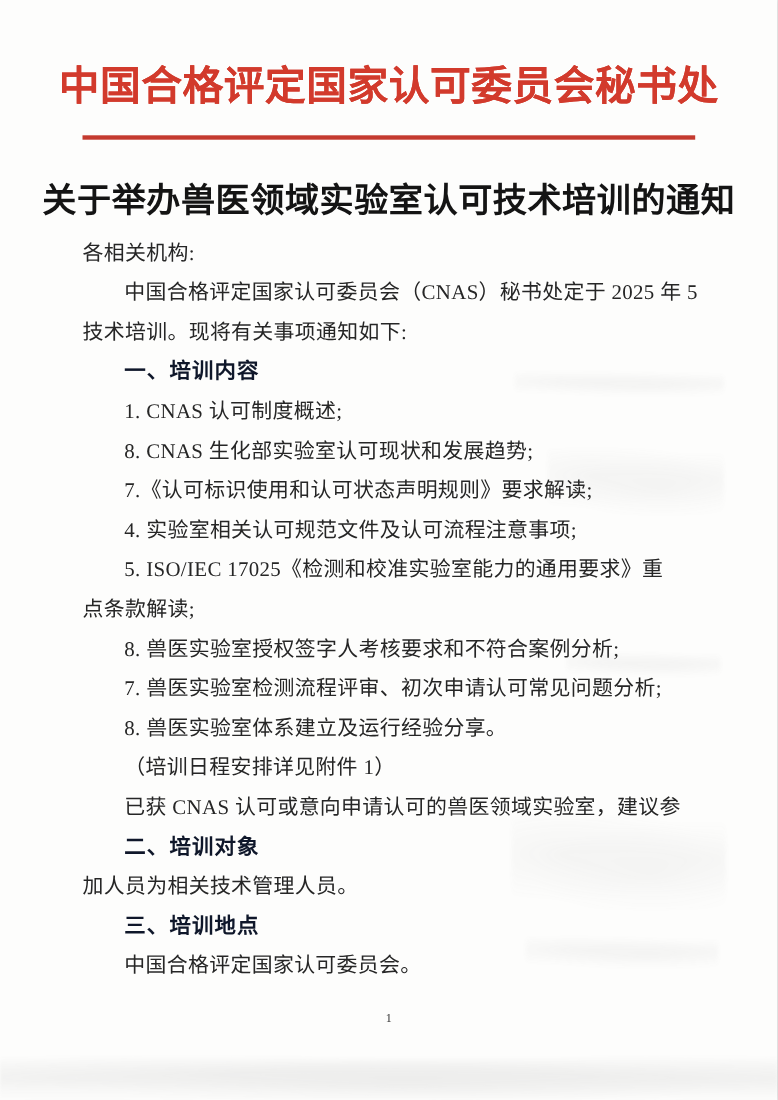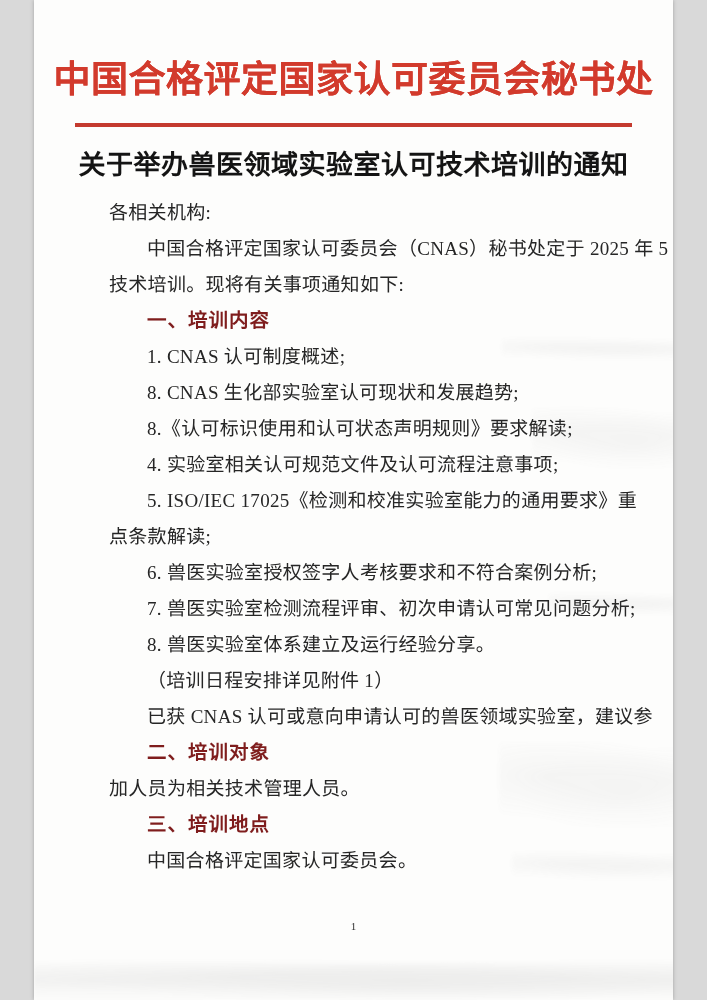--- a/index.html
+++ b/index.html
@@ -3,21 +3,21 @@
 <meta charset="utf-8">
 <style>
   html, body {
     margin: 0;
     padding: 0;
     background: #d9d9d9;
     font-family: "Liberation Serif", "DejaVu Serif", serif;
   }
   .page {
     position: relative;
-    width: 639px;
+    width: 707px;
     height: 1000px;
     margin: 0 auto;
     background: #fdfdfc;
     overflow: hidden;
     color: #262626;
     box-shadow: 0 0 4px rgba(0,0,0,.25);
   }
   
   .letterhead {
     padding-top: 50px;
@@ -33,23 +33,23 @@
     font-family: "Liberation Serif", "DejaVu Serif", serif;
     text-shadow: 0 0 0.4px #d23a2c;
   }
   .red-rule {
     width: 557px;
     height: 4px;
     margin: 13px auto 0;
     background: #c43a2f;
   }
   .doc-title {
-    margin: 20px 0 0;
+    margin: 38px 0 0;
     text-align: center;
-    font-size: 27px;
+    font-size: 31px;
     line-height: 36px;
     font-weight: 700;
     color: #141414;
     letter-spacing: 0.5px;
     white-space: nowrap;
   }
   
   .doc-body {
     margin-top: 12px;
     padding: 0 40px 0 75px;
@@ -57,23 +57,23 @@
   .bline {
     font-size: 19px;
     line-height: 36px;
     height: 36px;
     white-space: nowrap;
     letter-spacing: 0.3px;
   }
   .indent { padding-left: 38px; }
   .heading {
     font-weight: 700;
-    font-family: Liberation Serif, serif;
+    font-family: Liberation Mono, monospace;
     font-size: 19.5px;
-    color: #7f1d1d;
+    color: #0f172a;
     letter-spacing: 1px;
   }
   
   .page-footer {
     position: absolute;
     top: 916px;
     left: 0;
     width: 100%;
     text-align: center;
   }
@@ -131,25 +131,25 @@
 
     <div class="bline">各相关机构:</div>
 
     <div class="bline indent">中国合格评定国家认可委员会（CNAS）秘书处定于 2025 年 5</div>
     <div class="bline">技术培训。现将有关事项通知如下:</div>
 
     <div class="bline indent heading">一、培训内容</div>
 
     <div class="bline indent">1. CNAS 认可制度概述;</div>
     <div class="bline indent">8. CNAS 生化部实验室认可现状和发展趋势;</div>
-    <div class="bline indent">8.《认可标识使用和认可状态声明规则》要求解读;</div>
+    <div class="bline indent">7.《认可标识使用和认可状态声明规则》要求解读;</div>
     <div class="bline indent">4. 实验室相关认可规范文件及认可流程注意事项;</div>
     <div class="bline indent">5. ISO/IEC 17025《检测和校准实验室能力的通用要求》重</div>
     <div class="bline">点条款解读;</div>
-    <div class="bline indent">6. 兽医实验室授权签字人考核要求和不符合案例分析;</div>
+    <div class="bline indent">8. 兽医实验室授权签字人考核要求和不符合案例分析;</div>
     <div class="bline indent">7. 兽医实验室检测流程评审、初次申请认可常见问题分析;</div>
     <div class="bline indent">8. 兽医实验室体系建立及运行经验分享。</div>
 
     <div class="bline indent">（培训日程安排详见附件 1）</div>
 
     <div class="bline indent">已获 CNAS 认可或意向申请认可的兽医领域实验室，建议参</div>
     <div class="bline indent heading">二、培训对象</div>
     <div class="bline">加人员为相关技术管理人员。</div>
 
     <div class="bline indent heading">三、培训地点</div>

